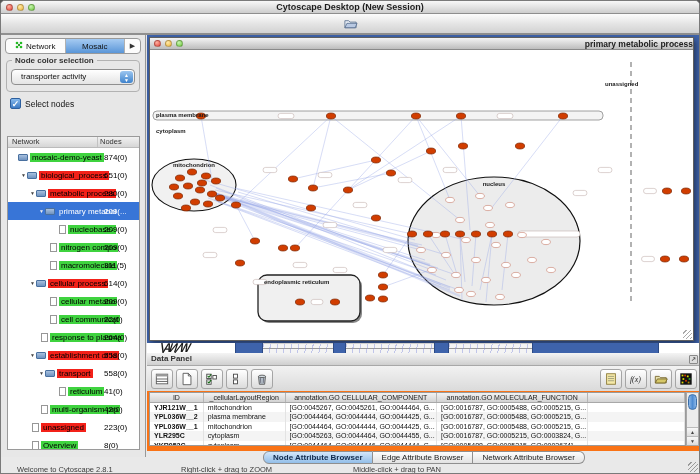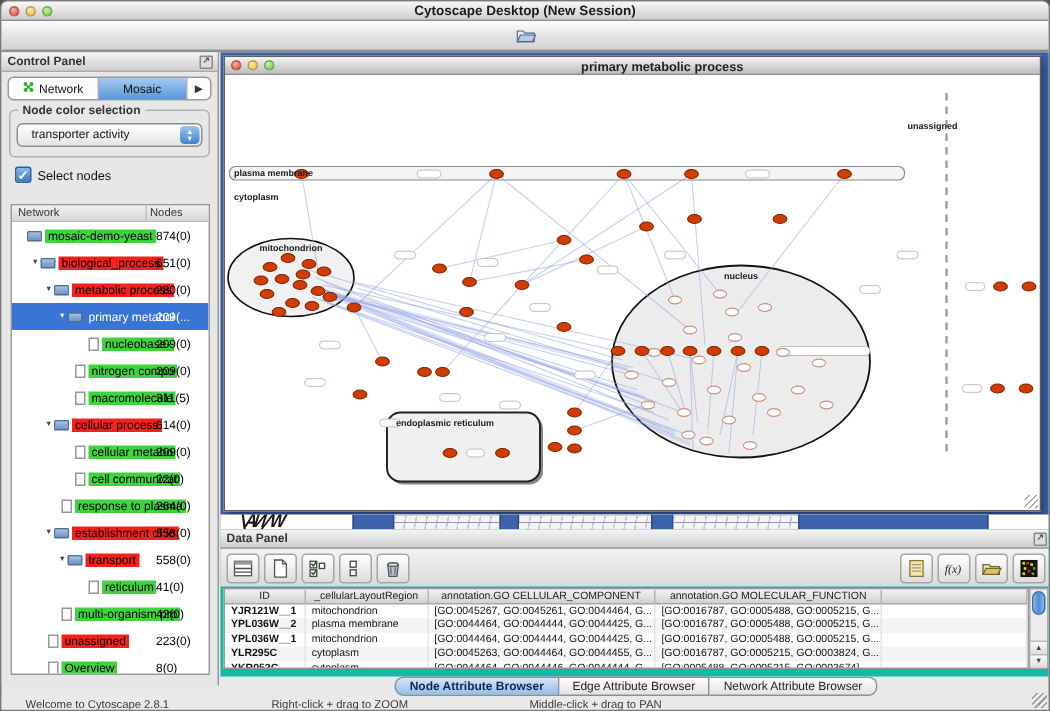--- a/index.html
+++ b/index.html
@@ -48,33 +48,33 @@
   .tlabel{padding:0 2px;}
   .hl-green{background:#3fd33f;}
   .hl-red{background:#f32119;}
   .tcount{position:absolute;left:96px;font-size:8px;}
   
   .desktop{position:absolute;left:146px;top:34px;width:554px;height:318px;background:#3e63ab;}
   .netwin{position:absolute;left:2px;top:2px;width:545px;height:304px;border:1px solid #5f5f5f;background:#fff;box-shadow:2px 3px 6px rgba(0,0,0,.45);}
   .nwbar{height:12px;background:linear-gradient(#f4f4f4,#bdbdbd);border-bottom:1px solid #8a8a8a;position:relative;}
   .nwbar .tl{top:2px;width:7px;height:7px;}
   .nwbar .tl.r{left:4px}.nwbar .tl.y{left:15px}.nwbar .tl.g{left:26px}
-  .nwtitle{position:absolute;left:0;right:0;top:0;text-align:center;font-size:8.5px;font-weight:bold;color:#222;line-height:12px;margin-left:40px;}
+  .nwtitle{position:absolute;left:0;right:0;top:0;text-align:right;font-size:8.5px;font-weight:bold;color:#222;line-height:12px;margin-left:40px;}
   .nwcanvas{position:absolute;left:0;right:0;top:12px;bottom:0;background:#fff;overflow:hidden;}
   .nwcanvas svg{position:absolute;left:0;top:0;}
   .grip{position:absolute;right:1px;bottom:1px;width:9px;height:9px;background:
      repeating-linear-gradient(135deg,transparent 0 2px,#aaa 2px 3px);}
   
   .slivers{position:absolute;left:0;right:0;top:308px;height:10px;background:#fff;overflow:hidden;}
   .sl-blue{position:absolute;top:0;bottom:0;background:#3e63ab;border-left:1px solid #2c4a85;border-right:1px solid #2c4a85;}
   .sl-thumb{position:absolute;top:0;bottom:0;background:#f4f4f4;border-top:1px solid #cfcfcf;
      background-image:repeating-linear-gradient(100deg,rgba(130,140,220,.45) 0 1px,transparent 1px 7px),linear-gradient(transparent 45%,#9a9a9a 45% 55%,transparent 55%);}
   .sl-glyphs{position:absolute;left:12px;top:-2px;font-size:11px;font-weight:bold;color:#1a1a1a;letter-spacing:-2px;transform:skewX(-18deg) scaleY(1.15);}
   
-  .dpanel{position:absolute;left:146px;top:352px;width:554px;height:98px;background:#14b8a6;}
+  .dpanel{position:absolute;left:146px;top:352px;width:554px;height:98px;background:#f97316;}
   .dptoolbar{height:25px;display:flex;align-items:center;padding:0 4px;gap:3px;background:linear-gradient(#f2f2f2,#dadada);}
   .dbtn{width:22px;height:20px;border:1px solid #a5a5a5;border-radius:3px;background:linear-gradient(#ffffff,#dcdcdc);display:flex;align-items:center;justify-content:center;}
   .dbtn svg{width:14px;height:14px;}
   .dspace{flex:1;}
   .dtable{position:absolute;left:2px;right:15px;top:39px;bottom:5px;border:1px solid #9a9a9a;background:#fff;overflow:hidden;}
   .dthead{display:flex;height:10px;background:linear-gradient(#f2f2f2,#d2d2d2);border-bottom:1px solid #a8a8a8;font-size:7px;color:#222;line-height:9px;}
   .dth{border-right:1px solid #b5b5b5;text-align:center;overflow:hidden;white-space:nowrap;}
   .drow{display:flex;height:9.4px;font-size:7px;line-height:9px;color:#111;}
   .drow:nth-child(even){background:#f4f4f4;}
   .dtd{border-right:1px solid #e3e3e3;overflow:hidden;white-space:nowrap;padding-left:4px;}
@@ -212,24 +212,20 @@
       <span class="tbtn" id="search-opt-btn">
           <svg viewBox="0 0 16 16">
             <rect x="2.5" y="2.5" width="11" height="11" rx="1.5" fill="#fff" stroke="#556"></rect>
             <path d="M5 9l3 3 5-7" fill="none" stroke="#556"></path>
           </svg>
         </span>
     </div>
   </div>
 
   <div class="cpanel">
-    <div class="panelhead">
-      <span>Control Panel</span>
-      <span class="floaticon">↗</span>
-    </div>
     <div class="cptabs" id="cp-tabs">
       <div class="cptab">
           <span><svg width="8" height="8" viewBox="0 0 8 8">
               <line x1="2" y1="2" x2="6" y2="6" stroke="#393"></line>
               <line x1="6" y1="2" x2="2" y2="6" stroke="#393"></line>
               <circle cx="2" cy="2" r="1.3" fill="#2b2"></circle>
               <circle cx="6" cy="2" r="1.3" fill="#2b2"></circle>
               <circle cx="2" cy="6" r="1.3" fill="#2b2"></circle>
               <circle cx="6" cy="6" r="1.3" fill="#2b2"></circle>
             </svg></span>

